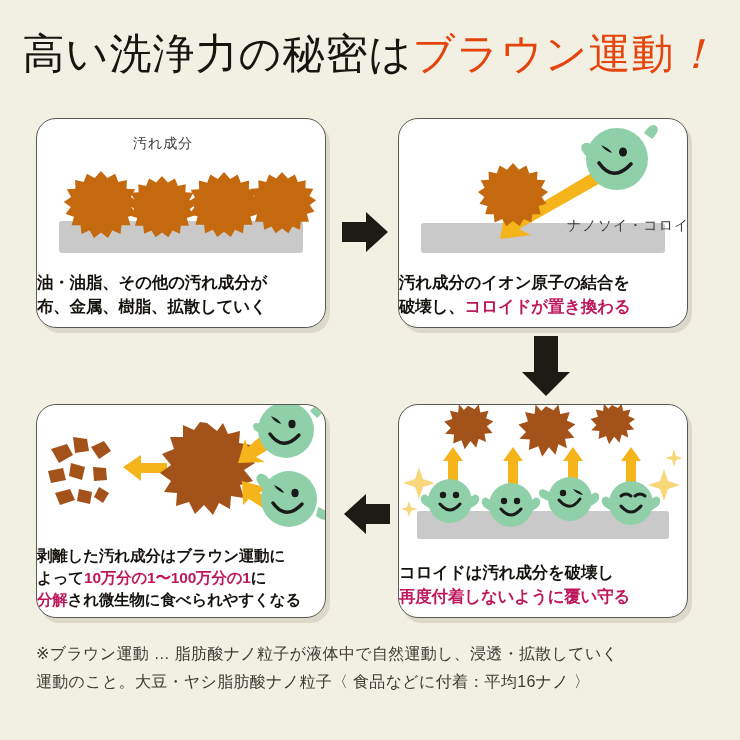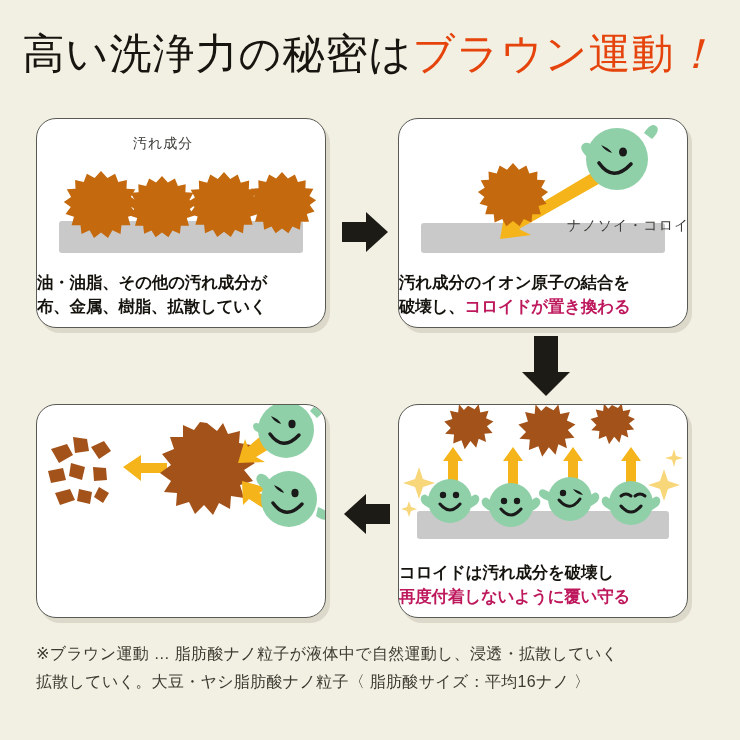--- a/index.html
+++ b/index.html
@@ -230,32 +230,37 @@
         <g>
           <path fill="#8fd0a8" d="M226,84 q-10,-9 -5,-14 q5,-4 12,5 Z"></path>
           <path fill="#8fd0a8" d="M281,102 q11,4 10,10 q-2,6 -12,-1 Z"></path>
           <circle cx="252" cy="94" r="28" fill="#8fd0a8"></circle>
           <path fill="#1a1a1a" d="M237,80 q8,3 10,8 q-7,-2 -10,-8 Z"></path>
           <ellipse cx="258" cy="88" rx="3.6" ry="4.2" fill="#1a1a1a"></ellipse>
           <path d="M236,98 q13,18 29,1" stroke="#1a1a1a" stroke-width="3.4" fill="none" stroke-linecap="round"></path>
         </g>
       </svg>
     </div>
+    <div class="caption">
+      <div>剥離した汚れ成分はブラウン運動に</div>
+      <div><span>よって</span><span class="red">10万分の1〜100万分の1</span><span>に</span></div>
+      <div><span class="red">分解</span><span>され微生物に食べられやすくなる</span></div>
+    </div>
   </div>
 
   <svg class="conn" style="left:338px;top:208px;" width="56" height="52">
     <path fill="#1c1b16" d="M4,14 L28,14 L28,4 L50,24 L28,44 L28,34 L4,34 Z"></path>
   </svg>
 
   <svg class="conn" style="left:518px;top:332px;" width="56" height="70">
     <path fill="#1c1b16" d="M16,4 L40,4 L40,40 L52,40 L28,64 L4,40 L16,40 Z"></path>
   </svg>
 
   <svg class="conn" style="left:338px;top:490px;" width="56" height="52">
     <path fill="#1c1b16" d="M52,14 L28,14 L28,4 L6,24 L28,44 L28,34 L52,34 Z"></path>
   </svg>
 
   <div class="footnote">
     <div>※ブラウン運動 … 脂肪酸ナノ粒子が液体中で自然運動し、浸透・拡散していく</div>
-    <div>拡散していく。大豆・ヤシ脂肪酸ナノ粒子〈 脂肪酸サイズ：平均16ナノ 〉</div>
+    <div>運動のこと。大豆・ヤシ脂肪酸ナノ粒子〈 食品などに付着：平均16ナノ 〉</div>
   </div>
 
 </div>
 
 </body></html>

